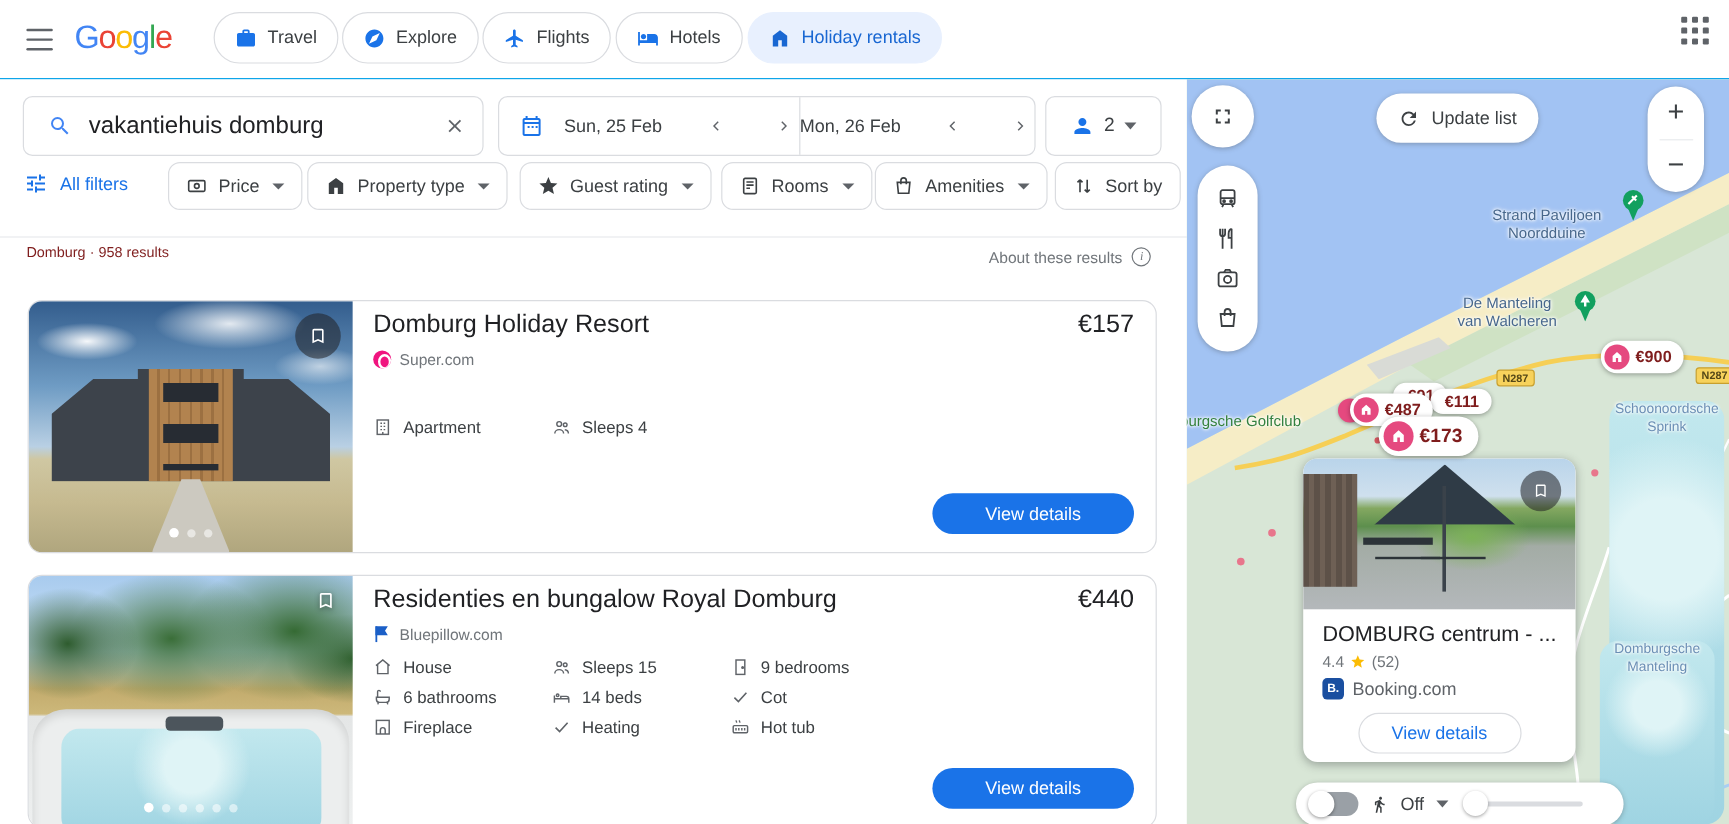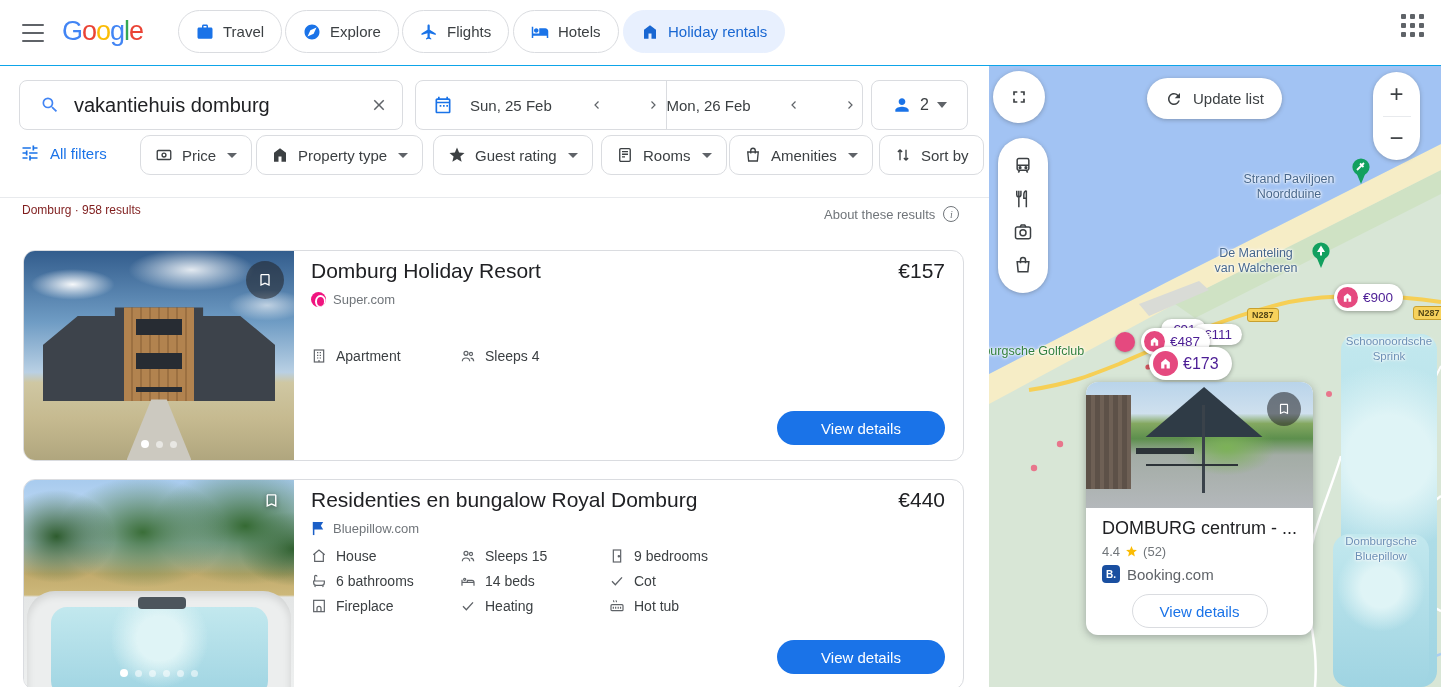--- a/index.html
+++ b/index.html
@@ -86,21 +86,21 @@
 #expandbtn{left:4px;top:5px;width:52px;height:52px;border-radius:50%}
 #toolspill{left:9px;top:72px;width:50px;height:155px;border-radius:25px;flex-direction:column;justify-content:space-around;padding:12px 0}
 #updatelist{left:158px;top:12px;height:41px;border-radius:21px;padding:0 18px;gap:10px;font-size:15px;font-weight:400;color:#3c4043}
 #zoomctl{left:384px;top:6px;width:47px;height:88px;border-radius:24px;flex-direction:column}
 .zbtn{width:100%;height:44px;display:flex;align-items:center;justify-content:center;font-size:24px;color:#3c4043;cursor:pointer}
 #zoomctl .zsep{width:28px;height:1px;background:#e8eaed}
 .maplabel{position:absolute;text-align:center;font-size:12.5px;font-weight:500;color:#47678c;line-height:15px;text-shadow:0 0 2px #fff,0 0 3px #fff,0 0 4px #fff;pointer-events:none}
 .maplabel.water{color:#6b8fb5;font-weight:400;font-size:11.5px}
 .maplabel.green{color:#33803e}
 .roadbadge{position:absolute;background:#f7d25c;border:1px solid #c8a02e;border-radius:3px;font-size:9px;font-weight:700;color:#544717;padding:0 4px;line-height:12px}
-.pricepin{position:absolute;background:#fff;border-radius:16px;box-shadow:0 1px 4px rgba(0,0,0,.35);display:flex;align-items:center;gap:5px;padding:3px 10px 3px 3px;font-size:13.5px;font-weight:400;color:#4c1d95;cursor:pointer;white-space:nowrap}
+.pricepin{position:absolute;background:#fff;border-radius:16px;box-shadow:0 1px 4px rgba(0,0,0,.35);display:flex;align-items:center;gap:5px;padding:3px 10px 3px 3px;font-size:13.5px;font-weight:700;color:#7f1d1d;cursor:pointer;white-space:nowrap}
 .pinhouse{width:21px;height:21px;border-radius:50%;background:#e5497f;display:flex;align-items:center;justify-content:center}
 .pricepin.noicon{padding-left:12px}
 .pricepin.big{padding:4px 13px 4px 4px;font-size:16px;border-radius:19px}
 .pricepin.big .pinhouse{width:25px;height:25px}
 .pindot{position:absolute;width:20px;height:20px;border-radius:50%;background:#e5497f;box-shadow:0 1px 3px rgba(0,0,0,.3)}
 .greenpin{position:absolute;pointer-events:none}
 
 #popup{position:absolute;left:97px;top:316px;width:227px;height:253px;background:#fff;border-radius:12px;box-shadow:0 2px 8px rgba(60,64,67,.4);cursor:pointer}
 #popsave{position:absolute;right:12px;top:10px;width:34px;height:34px;border-radius:50%;background:rgba(32,33,36,.55);display:flex;align-items:center;justify-content:center;cursor:pointer}
 #popbody{padding:10px 16px 0}
@@ -460,21 +460,21 @@
     <span>Strand Paviljoen</span><br><span>Noordduine</span>
   </div>
   <div class="maplabel" style="left:208px;top:180px;width:118px">
     <span>De Manteling</span><br><span>van Walcheren</span>
   </div>
   <div class="maplabel green" style="left:-16px;top:278px;width:160px;text-align:left">mburgsche Golfclub</div>
   <div class="maplabel water" style="left:352px;top:268px;width:96px">
     <span>Schoonoordsche</span><br><span>Sprink</span>
   </div>
   <div class="maplabel water" style="left:344px;top:468px;width:96px">
-    <span>Domburgsche</span><br><span>Bluepillow</span>
+    <span>Domburgsche</span><br><span>Manteling</span>
   </div>
   <span class="roadbadge" style="left:258px;top:242px">N287</span>
   <span class="roadbadge" style="left:424px;top:240px">N287</span>
 
   <div class="mapbtn" id="expandbtn">
     <svg width="20" height="20" viewBox="0 0 24 24" fill="#3c4043">
         <path d="M7 14H5v5h5v-2H7v-3zm-2-4h2V7h3V5H5v5zm12 7h-3v2h5v-5h-2v3zM14 5v2h3v3h2V5h-5z"></path>
       </svg>
   </div>
   <div class="mapbtn" id="toolspill">
@@ -517,21 +517,21 @@
         </svg>
       </span>
     <span>€900</span>
   </div>
   <div class="pricepin noicon" style="left:172px;top:253px;z-index:1">
     <span>€91</span>
   </div>
   <div class="pricepin noicon" style="left:203px;top:258px;z-index:2">
     <span>€111</span>
   </div>
-  <div class="pricepin" style="left:152px;top:262px;z-index:3">
+  <div class="pricepin" style="left:136px;top:262px;z-index:3">
     <span class="pinhouse">
         <svg width="11" height="11" viewBox="0 0 24 24" fill="#fff">
           <path d="M12 3 4 10v11h6v-7h4v7h6V10z"></path>
         </svg>
       </span>
     <span>€487</span>
   </div>
   <div class="pricepin big" style="left:160px;top:281px;z-index:4">
     <span class="pinhouse">
         <svg width="13" height="13" viewBox="0 0 24 24" fill="#fff">
@@ -563,13 +563,26 @@
         <span>(52)</span>
       </div>
       <div id="popprov">
         <span id="booklogo">B.</span>
         <span>Booking.com</span>
       </div>
       <div id="popbtn">View details</div>
     </div>
   </div>
 
+  <div id="layerctl">
+    <div id="toggle">
+        <i></i>
+      </div>
+    <svg width="15" height="17" viewBox="0 0 24 24" fill="#3c4043">
+        <path d="M13.5 5.5c1.1 0 2-.9 2-2s-.9-2-2-2-2 .9-2 2 .9 2 2 2zM9.8 8.9 7 23h2.1l1.8-8 2.1 2v6h2v-7.5l-2.1-2 .6-3C14.8 12 16.8 13 19 13v-2c-1.9 0-3.5-1-4.3-2.4l-1-1.6c-.4-.6-1-1-1.7-1-.3 0-.5.1-.8.1L6 8.3V13h2V9.6l1.8-.7z"></path>
+      </svg>
+    <span id="layeroff">Off</span>
+    <span class="caret"></span>
+    <div id="slider">
+        <i></i>
+      </div>
+  </div>
 </div>
 
 </body></html>

